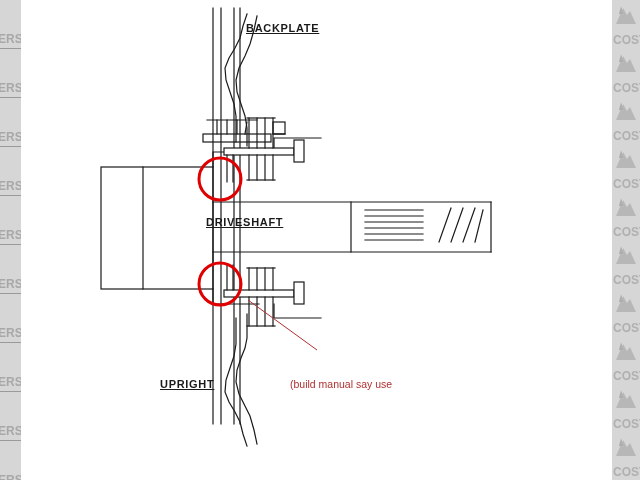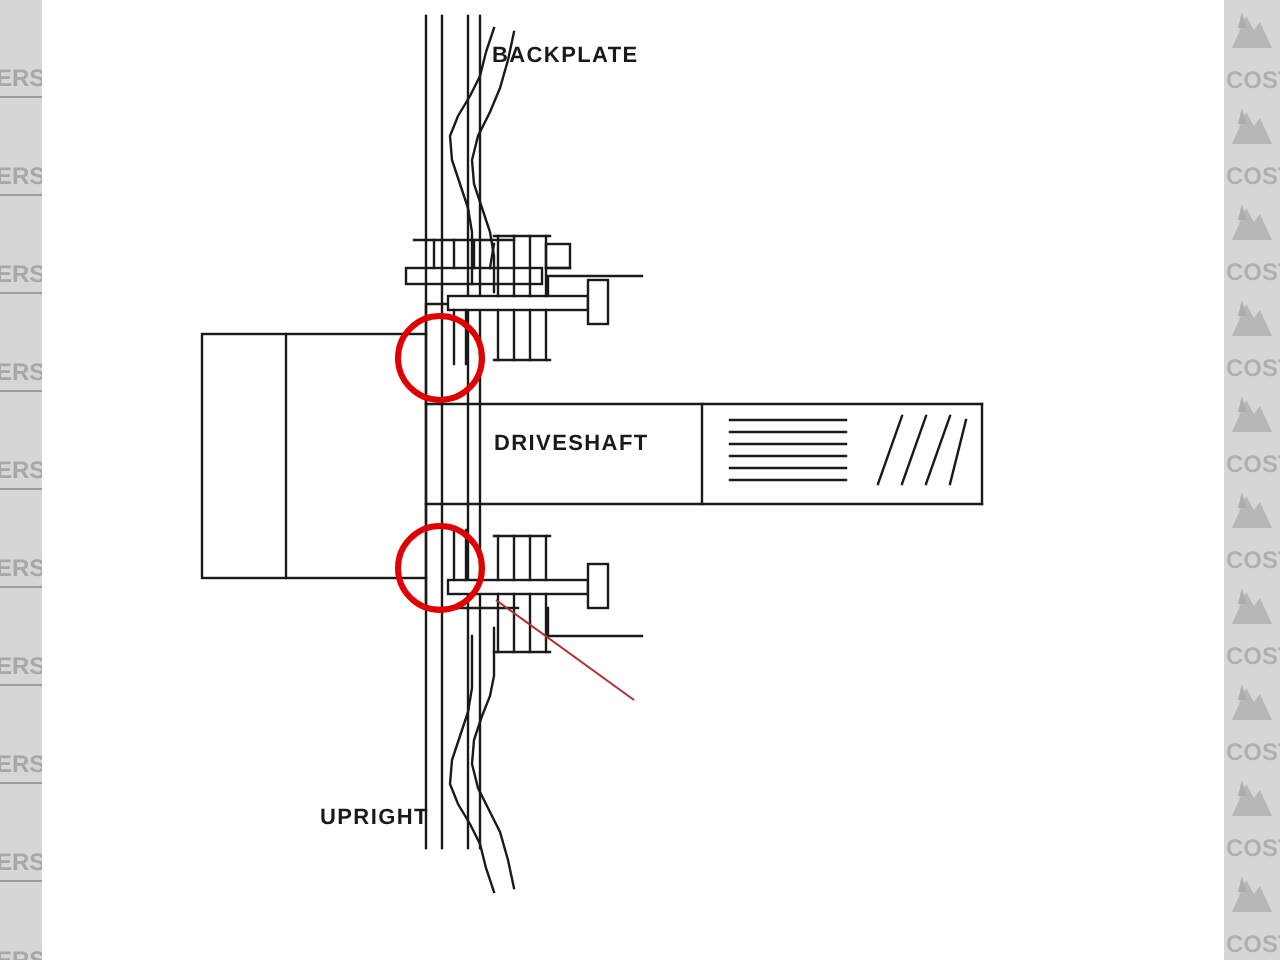--- a/index.html
+++ b/index.html
@@ -72,24 +72,25 @@
   #canvas svg { display: block; }
 
   .lbl {
     position: absolute;
     font-family: "Liberation Sans", sans-serif;
     font-size: 11px;
     font-weight: bold;
     color: #1a1a1a;
     letter-spacing: 0.7px;
     white-space: nowrap;
+    text-decoration: underline;
   }
   #label-backplate  { left: 246px; top: 22px; }
-  #label-driveshaft { left: 206px; top: 216px; margin-left: 41px; }
-  #label-upright    { left: 160px; top: 403px; }
+  #label-driveshaft { left: 206px; top: 216px; }
+  #label-upright    { left: 160px; top: 378px; }
 
   #note-spacer {
     position: absolute;
     left: 290px;
     top: 349px;
     font-family: "Liberation Sans", sans-serif;
     font-size: 10.5px;
     line-height: 14px;
     color: #b03030;
     white-space: pre;
@@ -323,17 +324,18 @@
 
       <line x1="227" y1="300" x2="296" y2="350" stroke="#b03030" stroke-width="1"></line>
     </svg>
   </div>
 
   <div class="lbl" id="label-backplate">BACKPLATE</div>
   <div class="lbl" id="label-driveshaft">DRIVESHAFT</div>
   <div class="lbl" id="label-upright">UPRIGHT</div>
 
   <div id="note-spacer">
+    <div>(build manual say use</div>
     
     
   </div>
 
 </div>
 
 </body></html>

